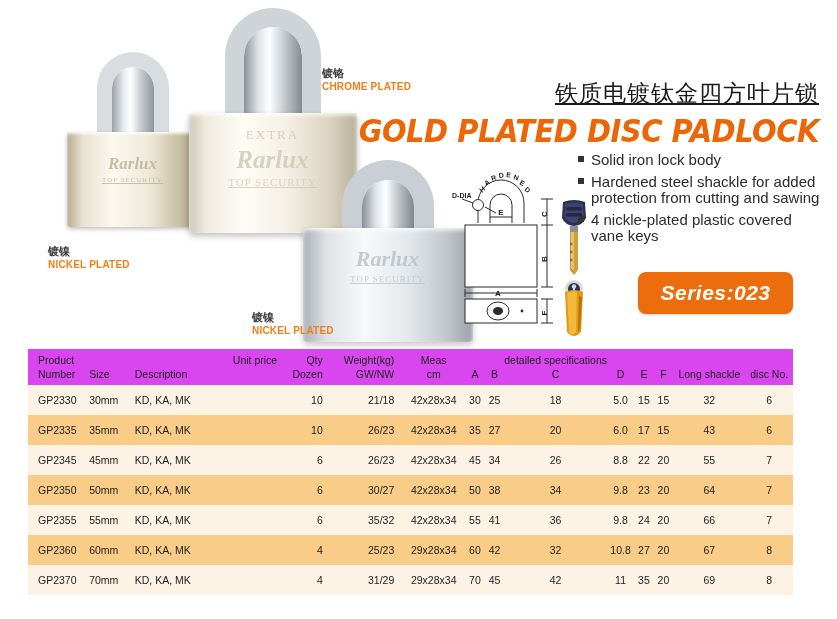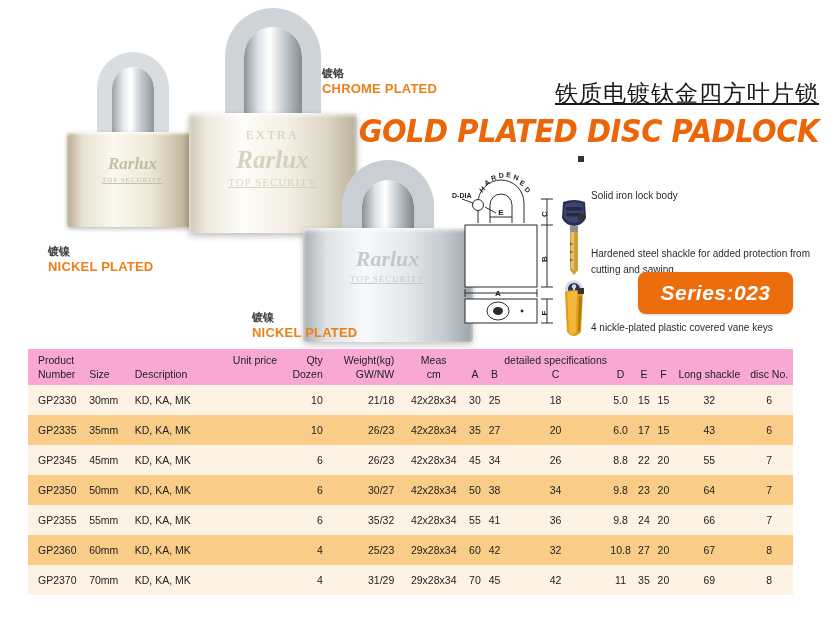--- a/index.html
+++ b/index.html
@@ -117,21 +117,21 @@
   }
 
   
   .callout { position: absolute; line-height: 1.25; }
   .callout .cn {
     font-size: 11px; color: #3a3a3a; font-weight: bold;
     font-family: "DejaVu Sans", sans-serif;
     margin-top: 12px;
   }
   .callout .en {
-    font-size: 13px; color: #ef7f1a; font-weight: bold; letter-spacing: .2px;
+    font-size: 10px; color: #ef7f1a; font-weight: bold; letter-spacing: .2px;
   }
   #callout-chrome { left: 322px; top: 55px; }
   #callout-nickel-left { left: 48px; top: 233px; }
   #callout-nickel-center { left: 252px; top: 299px; }
 
   
   .tech-diagram { position: absolute; left: 452px; top: 163px; width: 120px; height: 180px; }
   .tech-diagram svg { display: block; }
 
   
@@ -159,21 +159,21 @@
   }
   .feature {
     display: flex; align-items: flex-start;
     margin-bottom: 6px;
   }
   .feature .bullet {
     width: 6px; height: 6px; background: #333; flex: 0 0 6px;
     margin-top: 4px; margin-right: 7px;
   }
   .feature .ftext {
-    font-size: 10px; color: #2b2b2b; line-height: 16px; margin-top: 36px;
+    font-size: 15px; color: #2b2b2b; line-height: 16px;
   }
   .series-badge {
     position: absolute; left: 638px; top: 272px;
     width: 155px; height: 42px;
     background: #ec6d0c;
     border-radius: 8px;
     display: flex; align-items: center; justify-content: center;
     color: #fff; font-size: 21px; font-weight: bold; font-style: italic;
     letter-spacing: .5px;
     box-shadow: 0 1px 2px rgba(0,0,0,.18);
@@ -186,21 +186,21 @@
     width: 765px;
     border-collapse: collapse;
     font-size: 10.5px;
     color: #222;
   }
   .spec-table th, .spec-table td {
     padding: 0;
     font-weight: normal;
     white-space: nowrap;
   }
-  .spec-table thead tr { height: 36px; background: #f9a8d4; }
+  .spec-table thead tr { height: 36px; background: #d946ef; }
   .spec-table tbody tr { height: 30px; }
   .spec-table tbody tr:nth-child(odd)  { background: #fdf3e4; }
   .spec-table tbody tr:nth-child(even) { background: #f9cd87; }
 
   .th-stack { display: flex; flex-direction: column; line-height: 14px; }
   .th-stack .l2 { }
   th.c-left, td.c-left { text-align: left; }
   th.c-ctr,  td.c-ctr  { text-align: center; }
   th.c-right,td.c-right{ text-align: right; }
 

